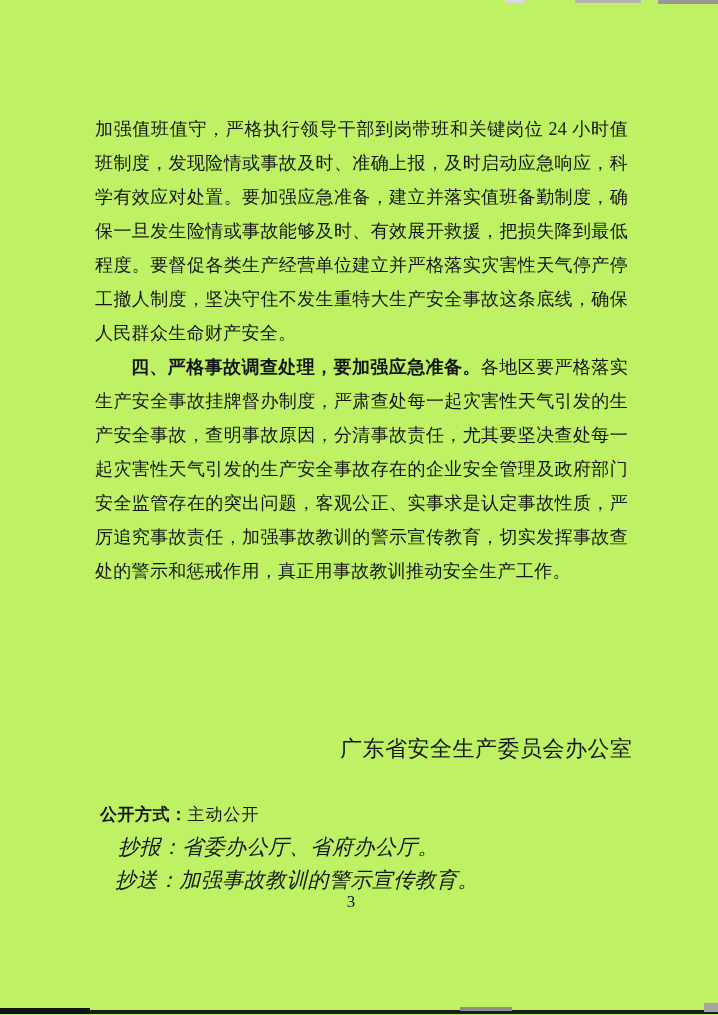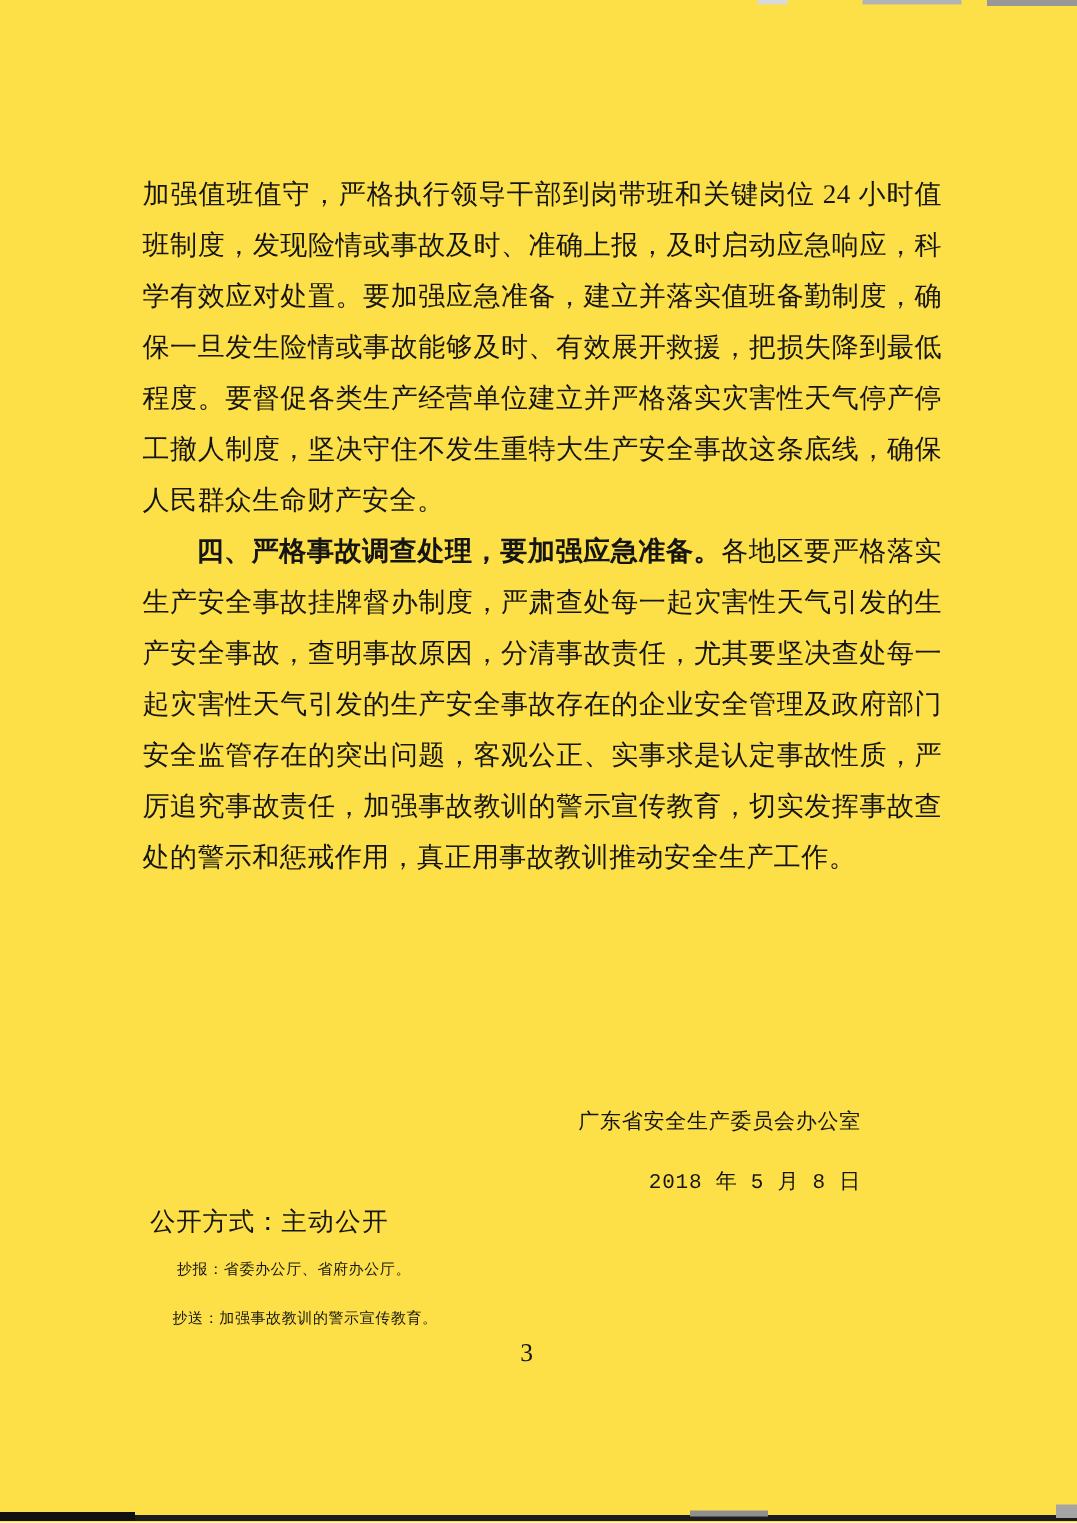--- a/index.html
+++ b/index.html
@@ -5,21 +5,21 @@
   html, body {
     margin: 0;
     padding: 0;
     background: #ffffff;
     font-family: "Liberation Serif", "DejaVu Serif", serif;
   }
   .page {
     position: relative;
     width: 718px;
     height: 1015px;
-    background: #fde047;
+    background: #bef264;
     overflow: hidden;
     color: #151515;
   }
   
   .top-smudge-a { position: absolute; top: 0; left: 505px; width: 20px; height: 3px; background: #d9d9d9; }
   .top-smudge-b { position: absolute; top: 0; left: 575px; width: 66px; height: 3px; background: #b3b3b3; }
   .top-smudge-c { position: absolute; top: 0; left: 658px; width: 60px; height: 4px; background: #979797; }
 
   .body-text {
     position: absolute;
@@ -36,50 +36,50 @@
     text-indent: 2em;
   }
   .para.continuation { text-indent: 0; }
   .bold-lead { font-weight: bold; }
 
   .signature {
     position: absolute;
     top: 729px;
     left: 340px;
     width: 234px;
-    font-size: 14px;
+    font-size: 22px;
     line-height: 40px;
-    text-align: right;
+    text-align: left;
     white-space: nowrap;
-    font-family: Liberation Mono, monospace;
   }
   .signature .sig-org { letter-spacing: 0.5px; }
   .signature .sig-date { letter-spacing: 0.5px; }
 
   .footer-publish {
     position: absolute;
     top: 803px;
     left: 100px;
     font-size: 17px;
     line-height: 24px;
     white-space: nowrap;
   }
   .footer-publish .label {
     font-family: "Liberation Sans", "DejaVu Sans", sans-serif;
-    font-weight: normal;
+    font-weight: bold;
     letter-spacing: 0.5px;
   }
   .footer-publish .value { letter-spacing: 1px; }
 
   .footer-cc {
     position: absolute;
-    font-size: 10px;
+    font-size: 21px;
     line-height: 20px;
     letter-spacing: 0.4px;
     white-space: nowrap;
+    font-style: italic;
   }
   .footer-cc.cc-report { top: 837px; left: 118px; }
   .footer-cc.cc-send   { top: 870px; left: 115px; }
 
   .page-number {
     position: absolute;
     top: 892px;
     left: 331px;
     width: 40px;
     text-align: center;
@@ -132,21 +132,20 @@
 
   <div class="body-text">
     <p class="para continuation">加强值班值守，严格执行领导干部到岗带班和关键岗位 24 小时值班制度，发现险情或事故及时、准确上报，及时启动应急响应，科学有效应对处置。要加强应急准备，建立并落实值班备勤制度，确保一旦发生险情或事故能够及时、有效展开救援，把损失降到最低程度。要督促各类生产经营单位建立并严格落实灾害性天气停产停工撤人制度，坚决守住不发生重特大生产安全事故这条底线，确保人民群众生命财产安全。</p>
     <p class="para">
       <span class="bold-lead">四、严格事故调查处理，要加强应急准备。</span><span>各地区要严格落实生产安全事故挂牌督办制度，严肃查处每一起灾害性天气引发的生产安全事故，查明事故原因，分清事故责任，尤其要坚决查处每一起灾害性天气引发的生产安全事故存在的企业安全管理及政府部门安全监管存在的突出问题，客观公正、实事求是认定事故性质，严厉追究事故责任，加强事故教训的警示宣传教育，切实发挥事故查处的警示和惩戒作用，真正用事故教训推动安全生产工作。</span>
     </p>
   </div>
 
   <div class="signature">
     <div class="sig-org">广东省安全生产委员会办公室</div>
-    <div class="sig-date">2018 年 5 月 8 日</div>
   </div>
 
   <div class="footer-publish">
     <span class="label">公开方式：</span><span class="value">主动公开</span>
   </div>
 
   <div class="footer-cc cc-report">抄报：省委办公厅、省府办公厅。</div>
 
   <div class="footer-cc cc-send">抄送：加强事故教训的警示宣传教育。</div>
 

